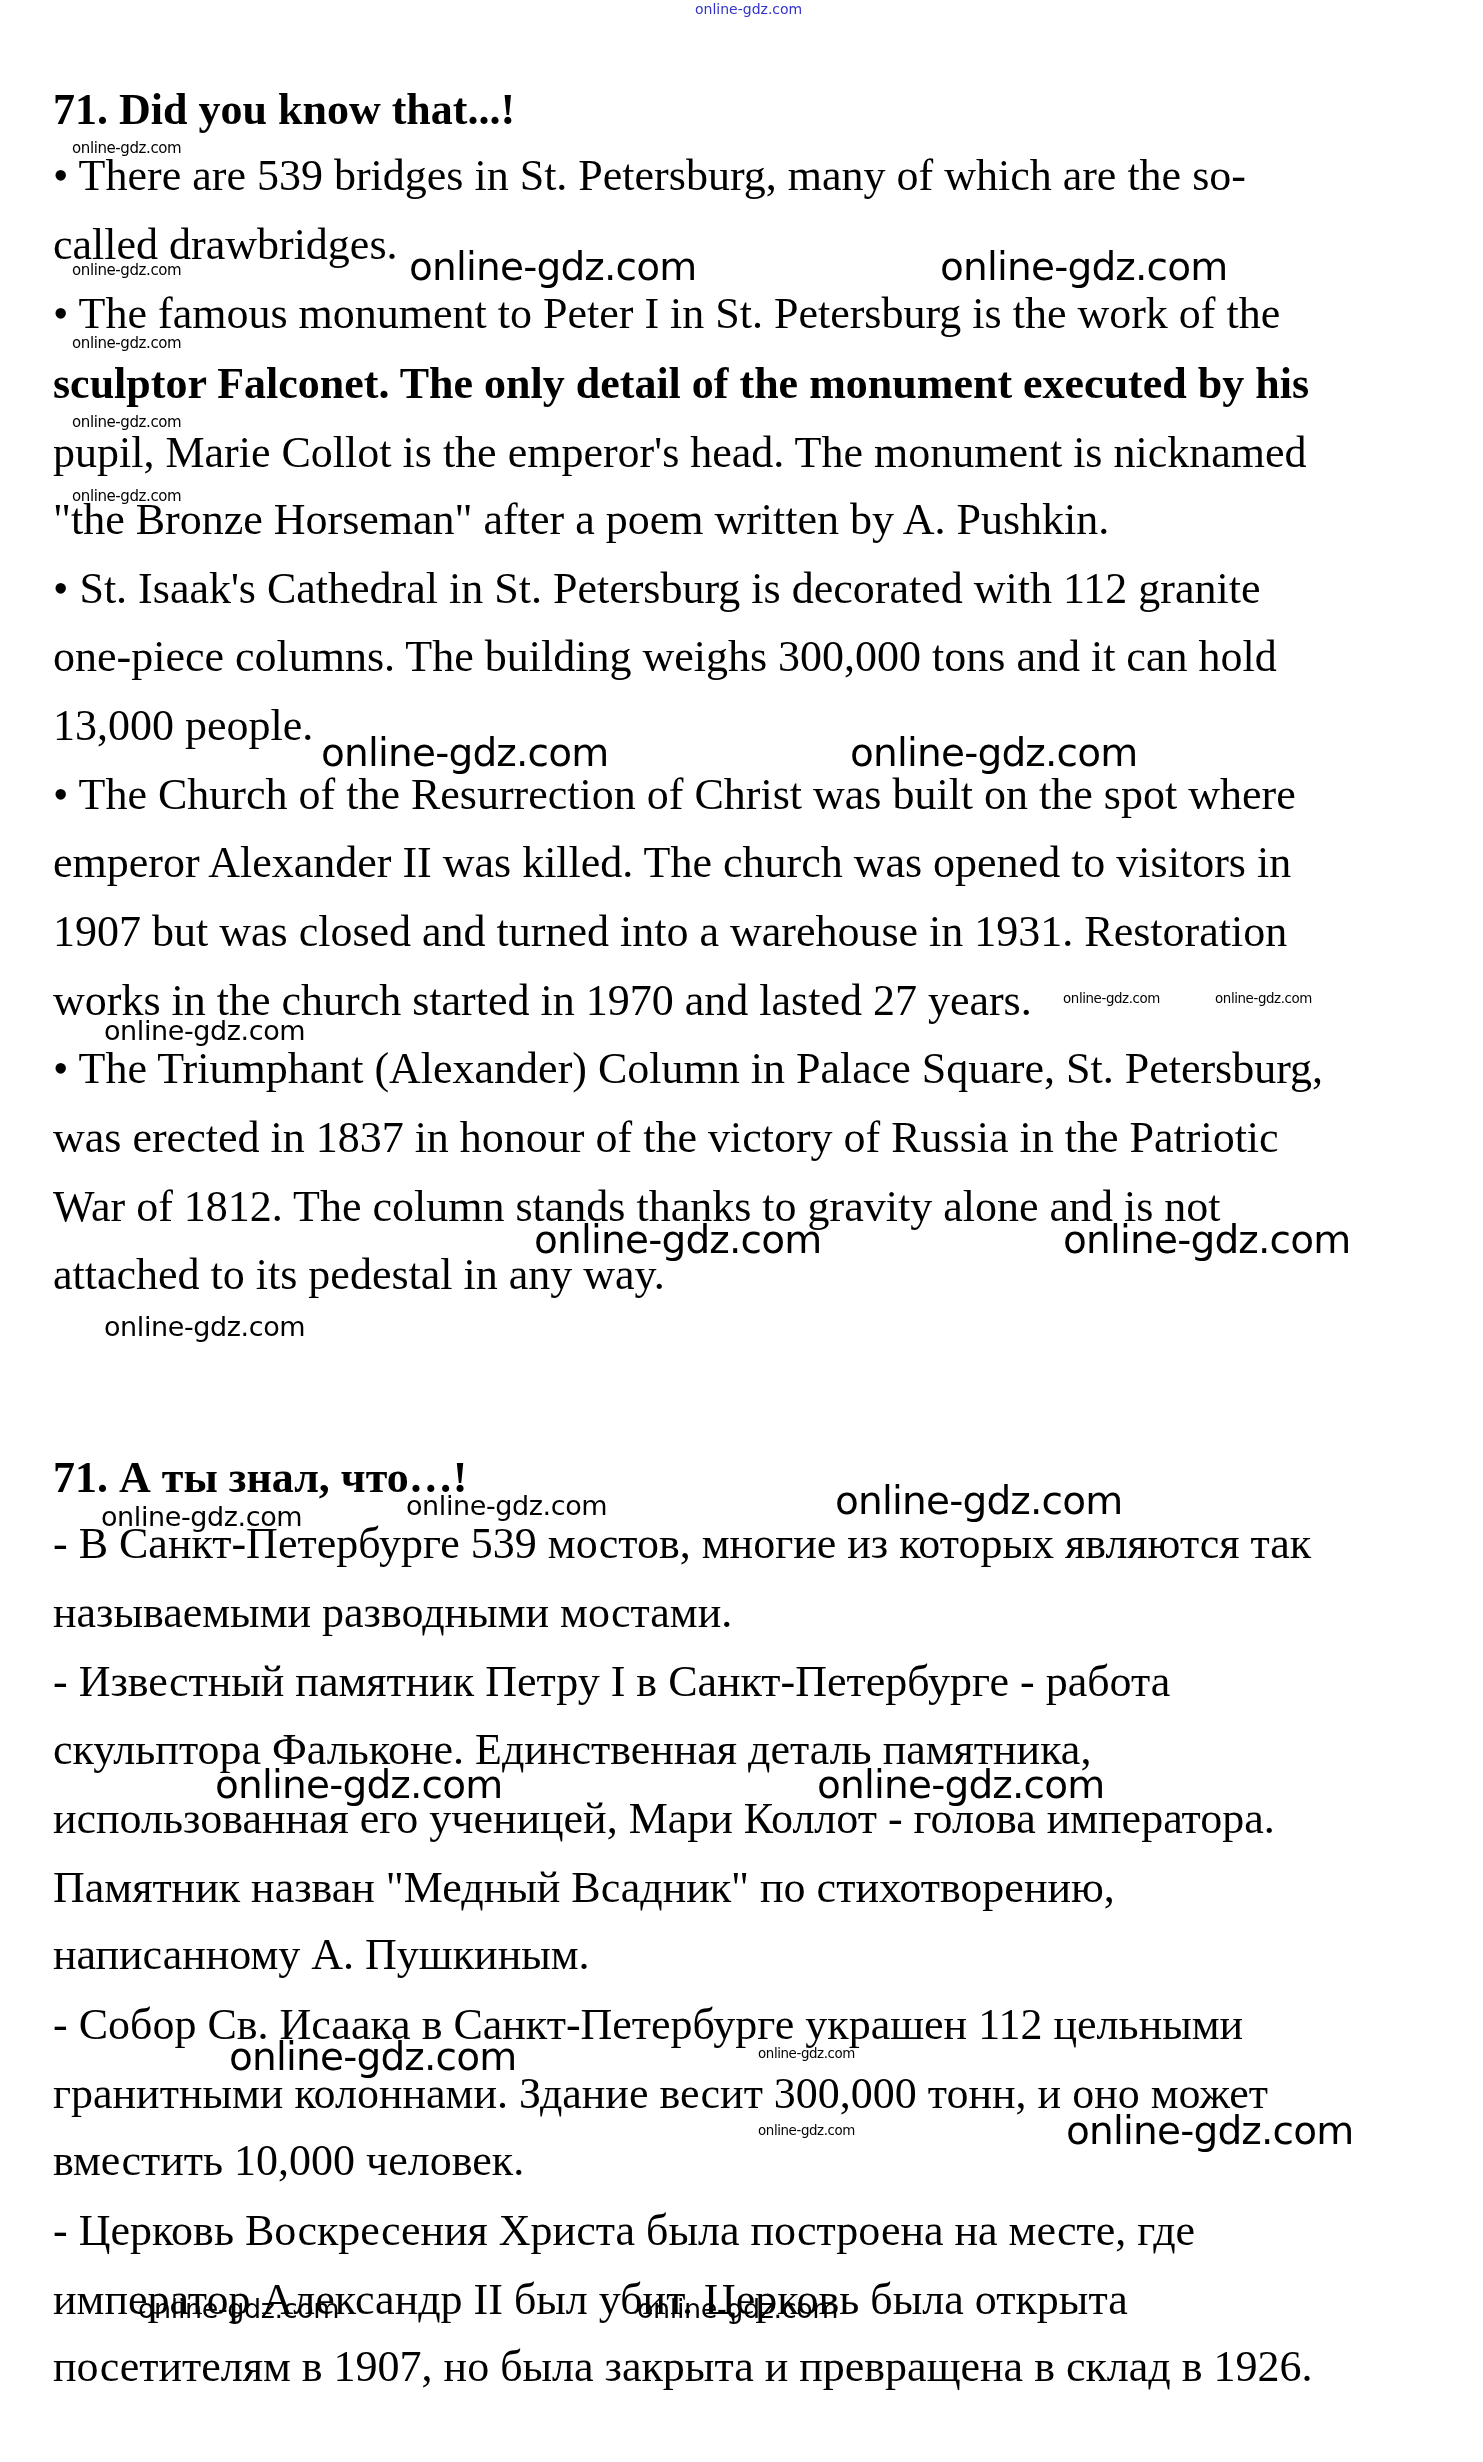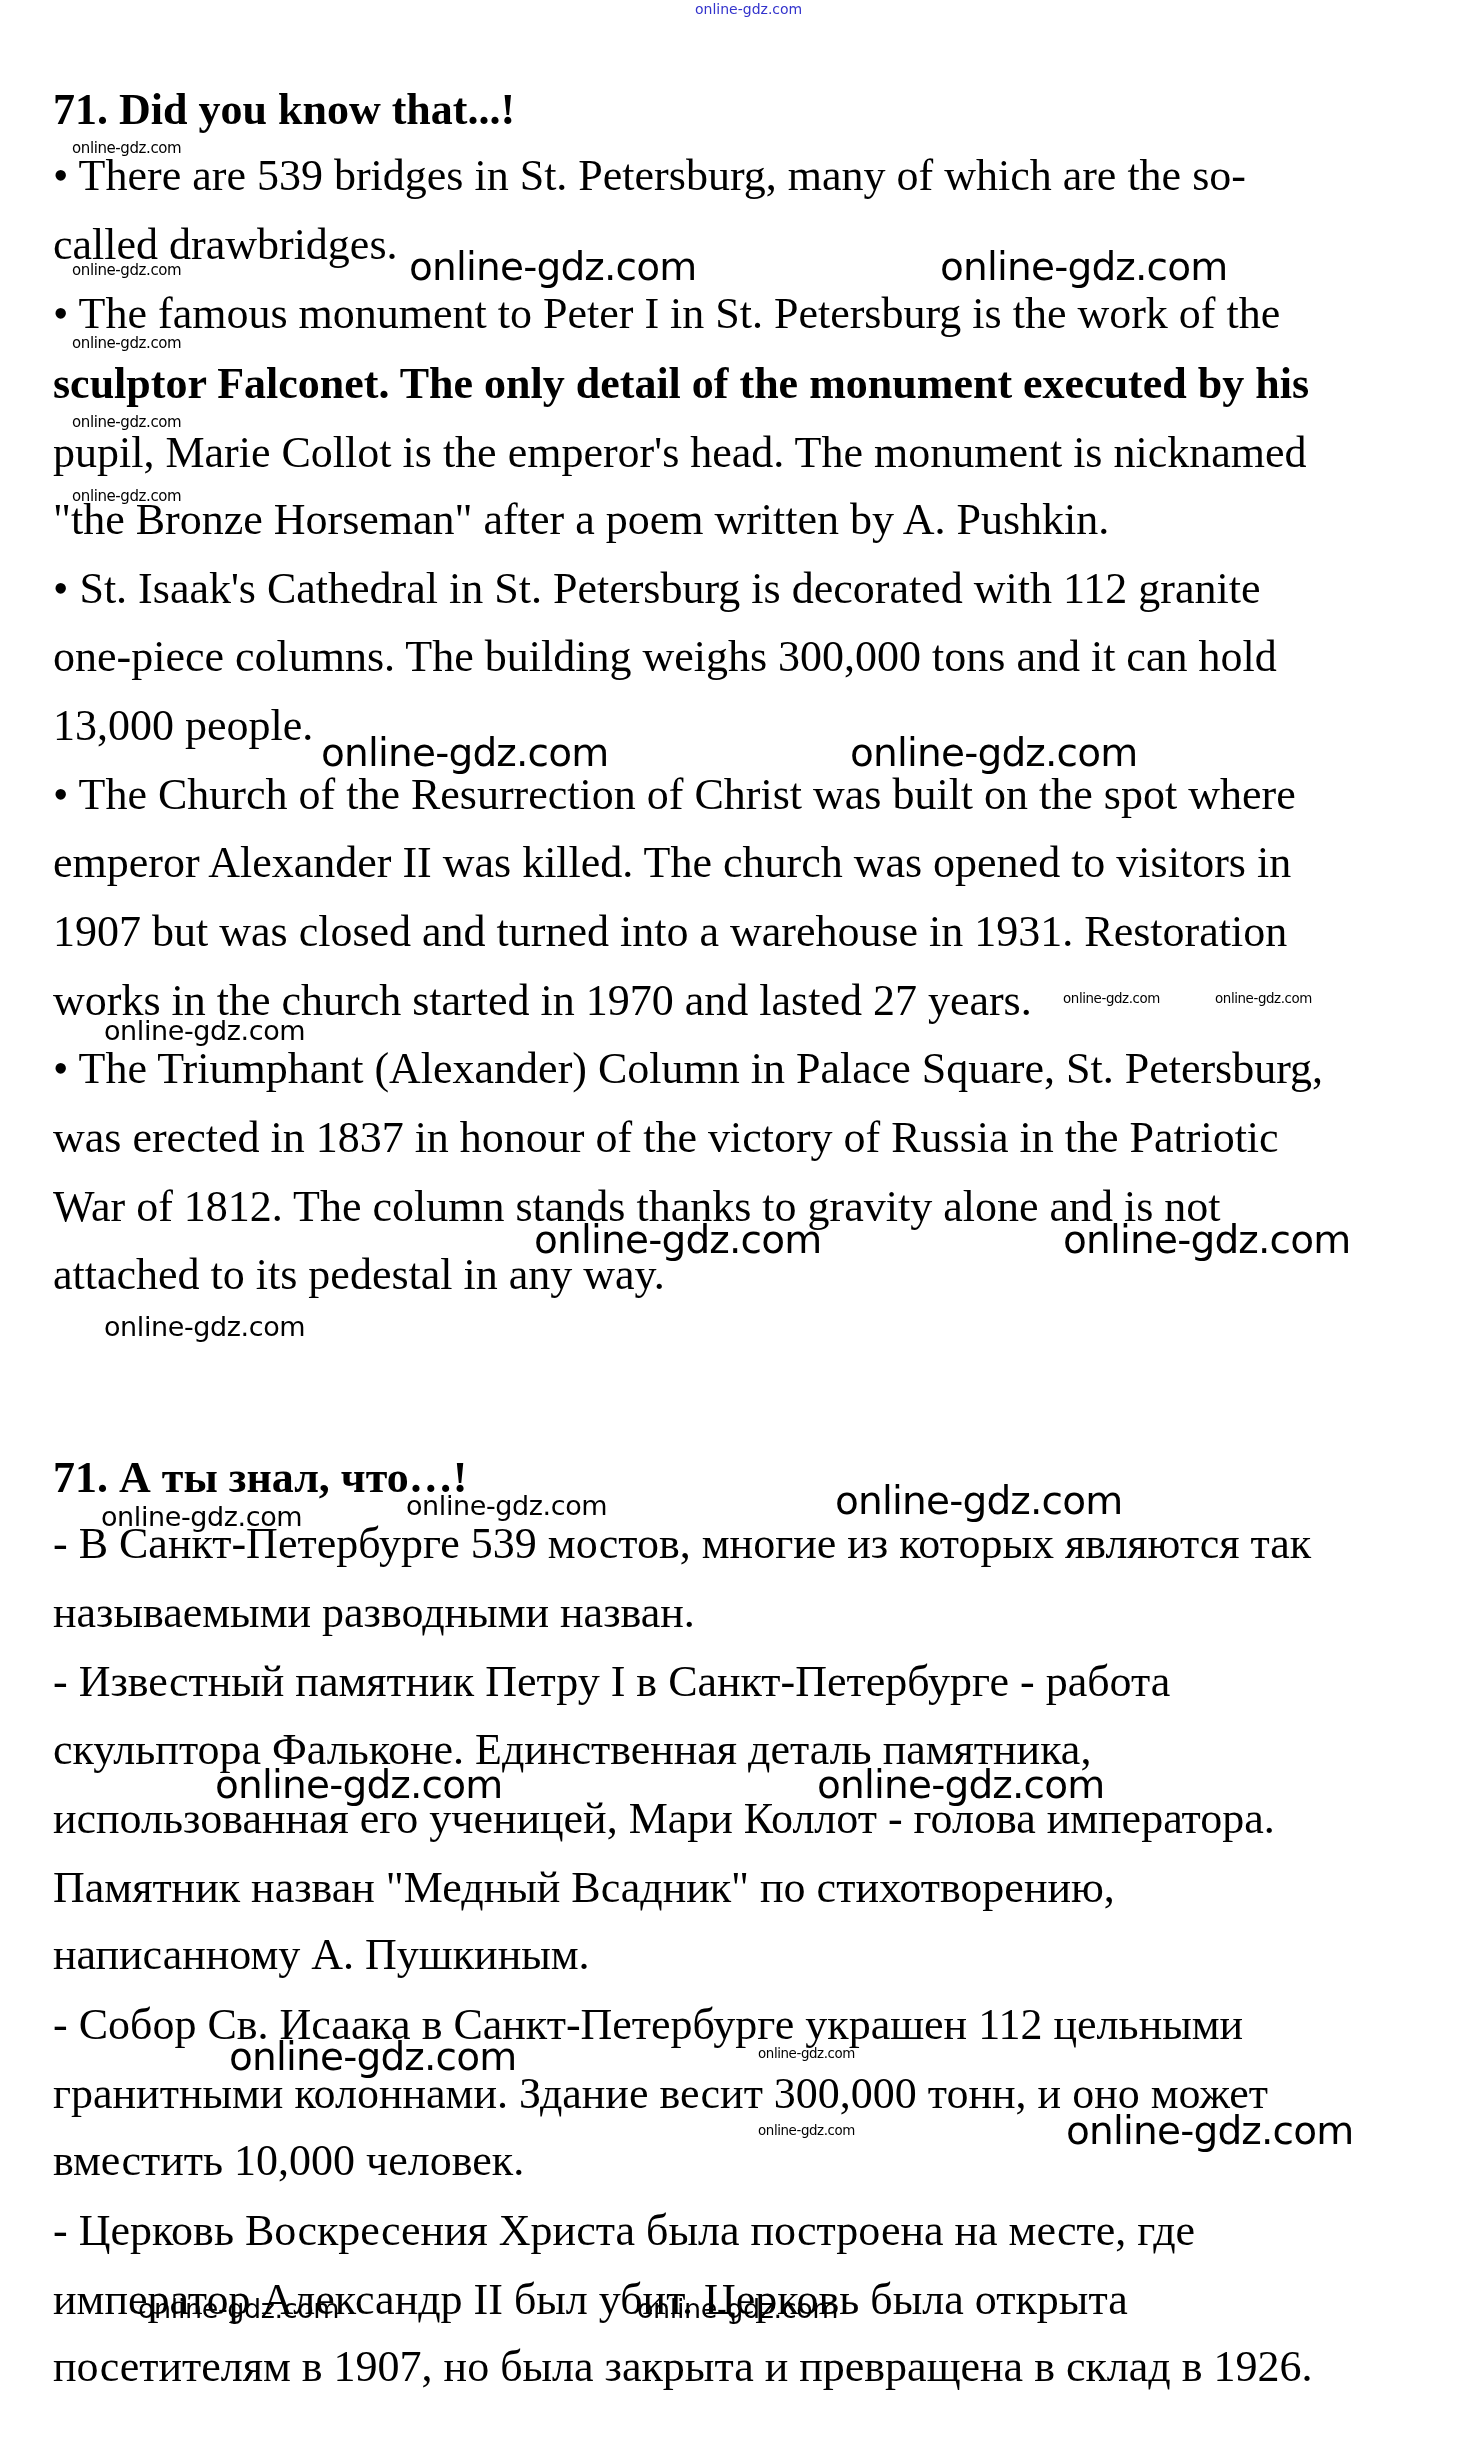--- a/index.html
+++ b/index.html
@@ -69,21 +69,21 @@
   <div class="wm tiny" style="left:1215px; top:992px;">online-gdz.com</div>
   <div class="wm mid" style="left:104px; top:1017px;">online-gdz.com</div>
   <div class="wm big" style="left:534px; top:1220px;">online-gdz.com</div>
   <div class="wm big" style="left:1063px; top:1220px;">online-gdz.com</div>
   <div class="wm mid" style="left:104px; top:1313px;">online-gdz.com</div>
 
   <h1 class="title" style="top:1456px;">71. А ты знал, что…!</h1>
 
   <div>
     <p class="line" style="top:1522px;">- В Санкт-Петербурге 539 мостов, многие из которых являются так</p>
-    <p class="line" style="top:1591px;">называемыми разводными назван.</p>
+    <p class="line" style="top:1591px;">называемыми разводными мостами.</p>
     <p class="line" style="top:1660px;">- Известный памятник Петру I в Санкт-Петербурге - работа</p>
     <p class="line" style="top:1728px;">скульптора Фальконе. Единственная деталь памятника,</p>
     <p class="line" style="top:1797px;">использованная его ученицей, Мари Коллот - голова императора.</p>
     <p class="line" style="top:1866px;">Памятник назван "Медный Всадник" по стихотворению,</p>
     <p class="line" style="top:1933px;">написанному А. Пушкиным.</p>
     <p class="line" style="top:2003px;">- Собор Св. Исаака в Санкт-Петербурге украшен 112 цельными</p>
     <p class="line" style="top:2072px;">гранитными колоннами. Здание весит 300,000 тонн, и оно может</p>
     <p class="line" style="top:2139px;">вместить 10,000 человек.</p>
     <p class="line" style="top:2209px;">- Церковь Воскресения Христа была построена на месте, где</p>
     <p class="line" style="top:2278px;">император Александр II был убит. Церковь была открыта</p>

